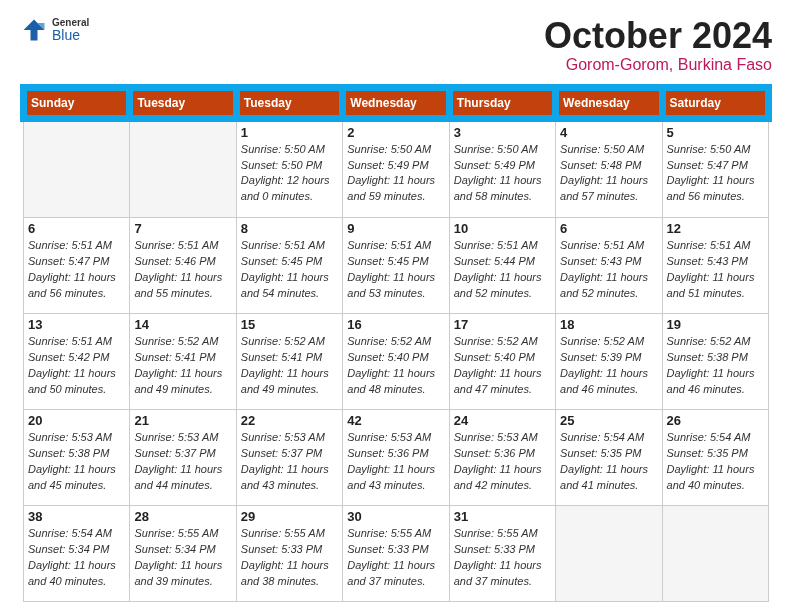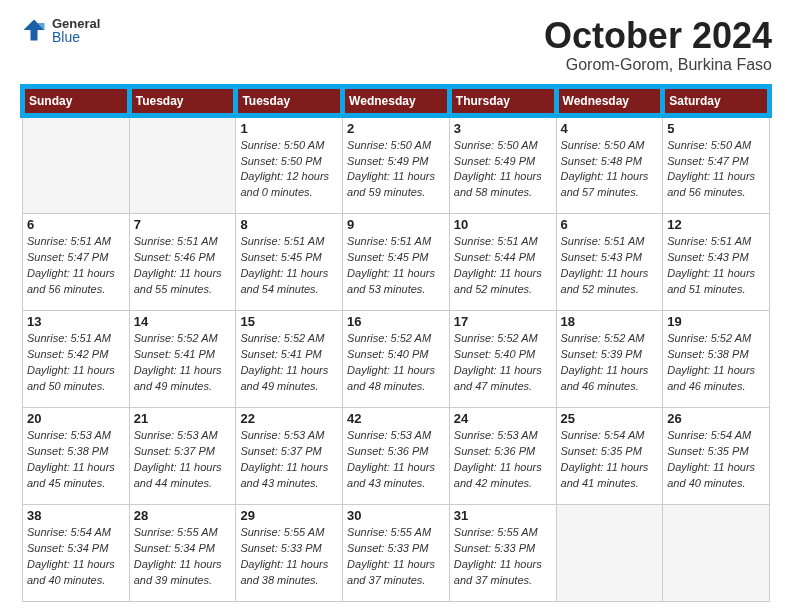--- a/index.html
+++ b/index.html
@@ -27,21 +27,21 @@
       display: flex;
       align-items: center;
       gap: 4px;
     }
     .logo-text {
       display: flex;
       flex-direction: column;
       line-height: 1;
     }
     .logo-general {
-      font-size: 13px;
+      font-size: 10px;
       font-weight: bold;
       color: #333;
     }
     .logo-blue {
       font-size: 14px;
       font-weight: normal;
       color: #1a5fa8;
     }
     .logo-icon {
       width: 28px;
@@ -52,36 +52,36 @@
     }
     .title-month {
       font-size: 36px;
       font-weight: bold;
       color: #222;
       line-height: 1.1;
       margin-left: 12px;
     }
     .title-location {
       font-size: 16px;
-      color: #404040;
+      color: #be185d;
     }
     .calendar {
       flex: 1;
       border-collapse: collapse;
       width: 100%;
       font-size: 10.5px;
     }
     .calendar th {
-      background: #7f1d1d;
+      background: #c2410c;
       color: #fff;
       padding: 5px 4px;
       text-align: left;
       font-size: 12px;
       font-weight: bold;
-      border: 5px solid #0ea5e9;
+      border: 7px solid #0ea5e9;
     }
     .calendar td {
       border: 1px solid #ccc;
       vertical-align: top;
       padding: 3px 4px;
       width: calc(100%/7);
       height: 88px;
       background: #fff;
     }
     .calendar td.empty {

